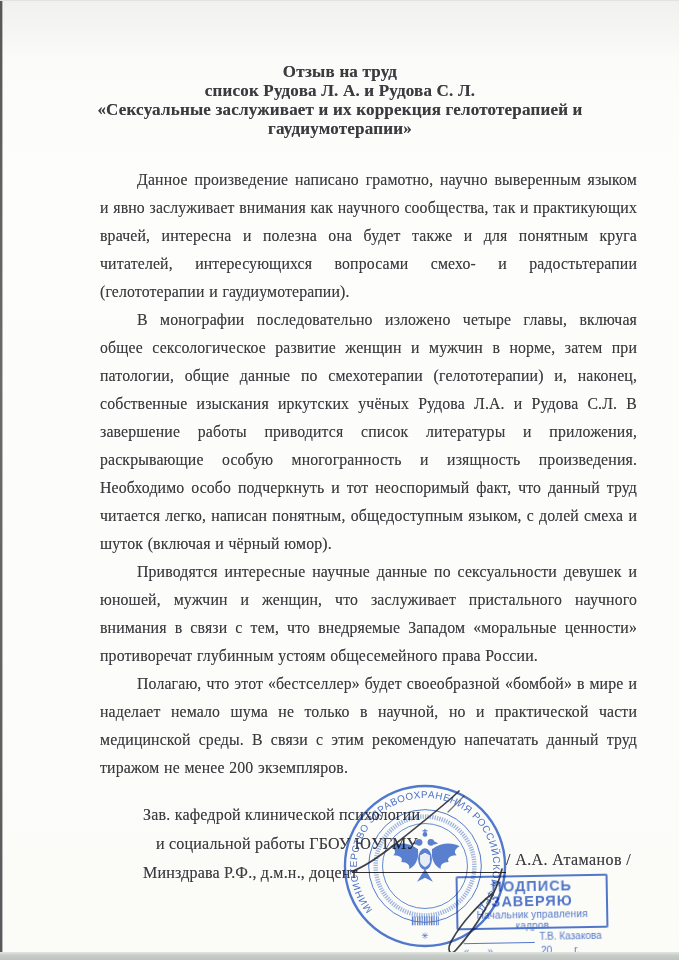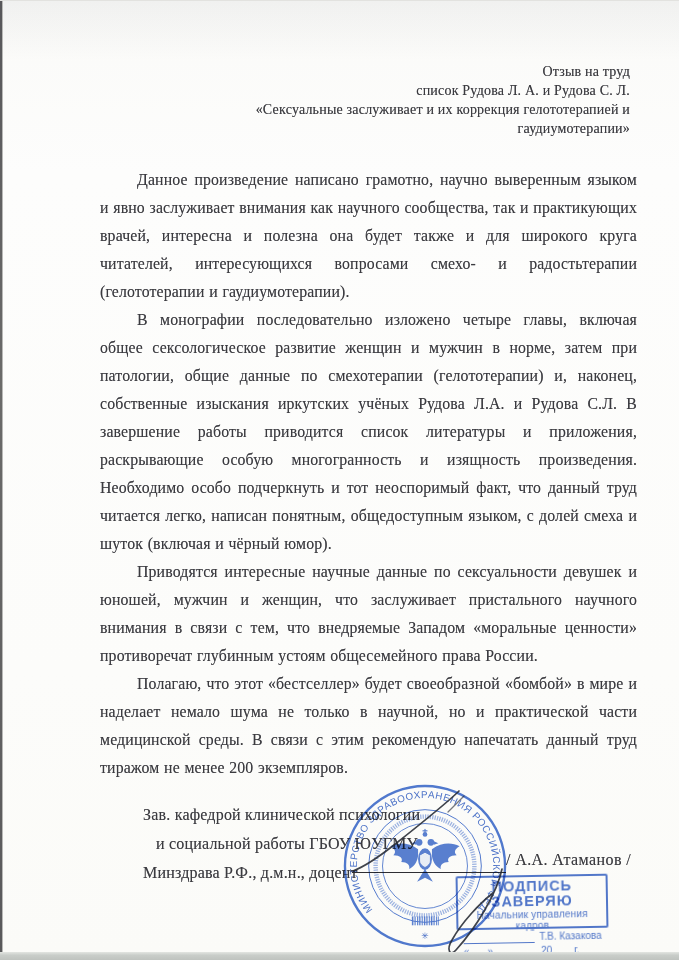--- a/index.html
+++ b/index.html
@@ -12,22 +12,22 @@
   
   .edge-left{position:absolute;left:0;top:0;width:2px;height:100%;background:linear-gradient(180deg,#57575a,#6b6b6a 40%,#59595b);}
   .edge-left2{position:absolute;left:2px;top:0;width:1px;height:100%;background:#b9b9b7;}
   .edge-top{position:absolute;left:0;top:0;width:100%;height:1px;background:#e2e2df;}
   .edge-bottom{position:absolute;left:0;bottom:0;width:100%;height:8px;
     background:linear-gradient(180deg,#e3e5e1 0%,#c9cdc9 40%,#bfc3bf 100%);}
   .shade-top{position:absolute;left:0;top:0;width:100%;height:60px;
     background:linear-gradient(180deg,rgba(210,212,214,.25),rgba(255,255,255,0));}
 
   
-  .title-block{position:absolute;left:50px;width:580px;top:62px;text-align:right;
-    font-size:14px;line-height:19px;letter-spacing:.2px;}
+  .title-block{position:absolute;left:50px;width:580px;top:62px;text-align:center;
+    font-size:17px;line-height:19px;letter-spacing:.2px;font-weight:bold;}
   .title-block div{text-shadow:0 0 .4px rgba(60,60,65,.55);}
 
   
   .body-block{position:absolute;left:100px;width:537px;top:166px;
     font-size:15.8px;line-height:28px;text-align:justify;letter-spacing:.15px;word-spacing:.5px;}
   .body-block p{margin:0;text-indent:37px;text-shadow:0 0 .4px rgba(60,60,65,.5);}
 
   
   .closing-block{position:absolute;left:143px;top:800px;width:330px;
     font-size:16px;line-height:29px;letter-spacing:.2px;}
@@ -68,21 +68,21 @@
   <div class="shade-top"></div>
 
   <div class="title-block">
     <div>Отзыв на труд</div>
     <div>список Рудова Л. А. и Рудова С. Л.</div>
     <div>«Сексуальные заслуживает и их коррекция гелототерапией и</div>
     <div>гаудиумотерапии»</div>
   </div>
 
   <div class="body-block">
-    <p>Данное произведение написано грамотно, научно выверенным языком и явно заслуживает внимания как научного сообщества, так и практикующих врачей, интересна и полезна она будет также и для широкого круга читателей, интересующихся вопросами смехо- и радостьтерапии (гелототерапии и гаудиумотерапии).</p>
+    <p>Данное произведение написано грамотно, научно выверенным языком и явно заслуживает внимания как научного сообщества, так и практикующих врачей, интересна и полезна она будет также и для понятным круга читателей, интересующихся вопросами смехо- и радостьтерапии (гелототерапии и гаудиумотерапии).</p>
     <p>В монографии последовательно изложено четыре главы, включая общее сексологическое развитие женщин и мужчин в норме, затем при патологии, общие данные по смехотерапии (гелототерапии) и, наконец, собственные изыскания иркутских учёных Рудова Л.А. и Рудова С.Л. В завершение работы приводится список литературы и приложения, раскрывающие особую многогранность и изящность произведения. Необходимо особо подчеркнуть и тот неоспоримый факт, что данный труд читается легко, написан понятным, общедоступным языком, с долей смеха и шуток (включая и чёрный юмор).</p>
     <p>Приводятся интересные научные данные по сексуальности девушек и юношей, мужчин и женщин, что заслуживает пристального научного внимания в связи с тем, что внедряемые Западом «моральные ценности» противоречат глубинным устоям общесемейного права России.</p>
     <p>Полагаю, что этот «бестселлер» будет своеобразной «бомбой» в мире и наделает немало шума не только в научной, но и практической части медицинской среды. В связи с этим рекомендую напечатать данный труд тиражом не менее 200 экземпляров.</p>
   </div>
 
   <div class="closing-block">
     <div>Зав. кафедрой клинической психологии</div>
     <div>и социальной работы ГБОУ ЮУГМУ</div>
     <div>Минздрава Р.Ф., д.м.н., доцент</div>
   </div>

